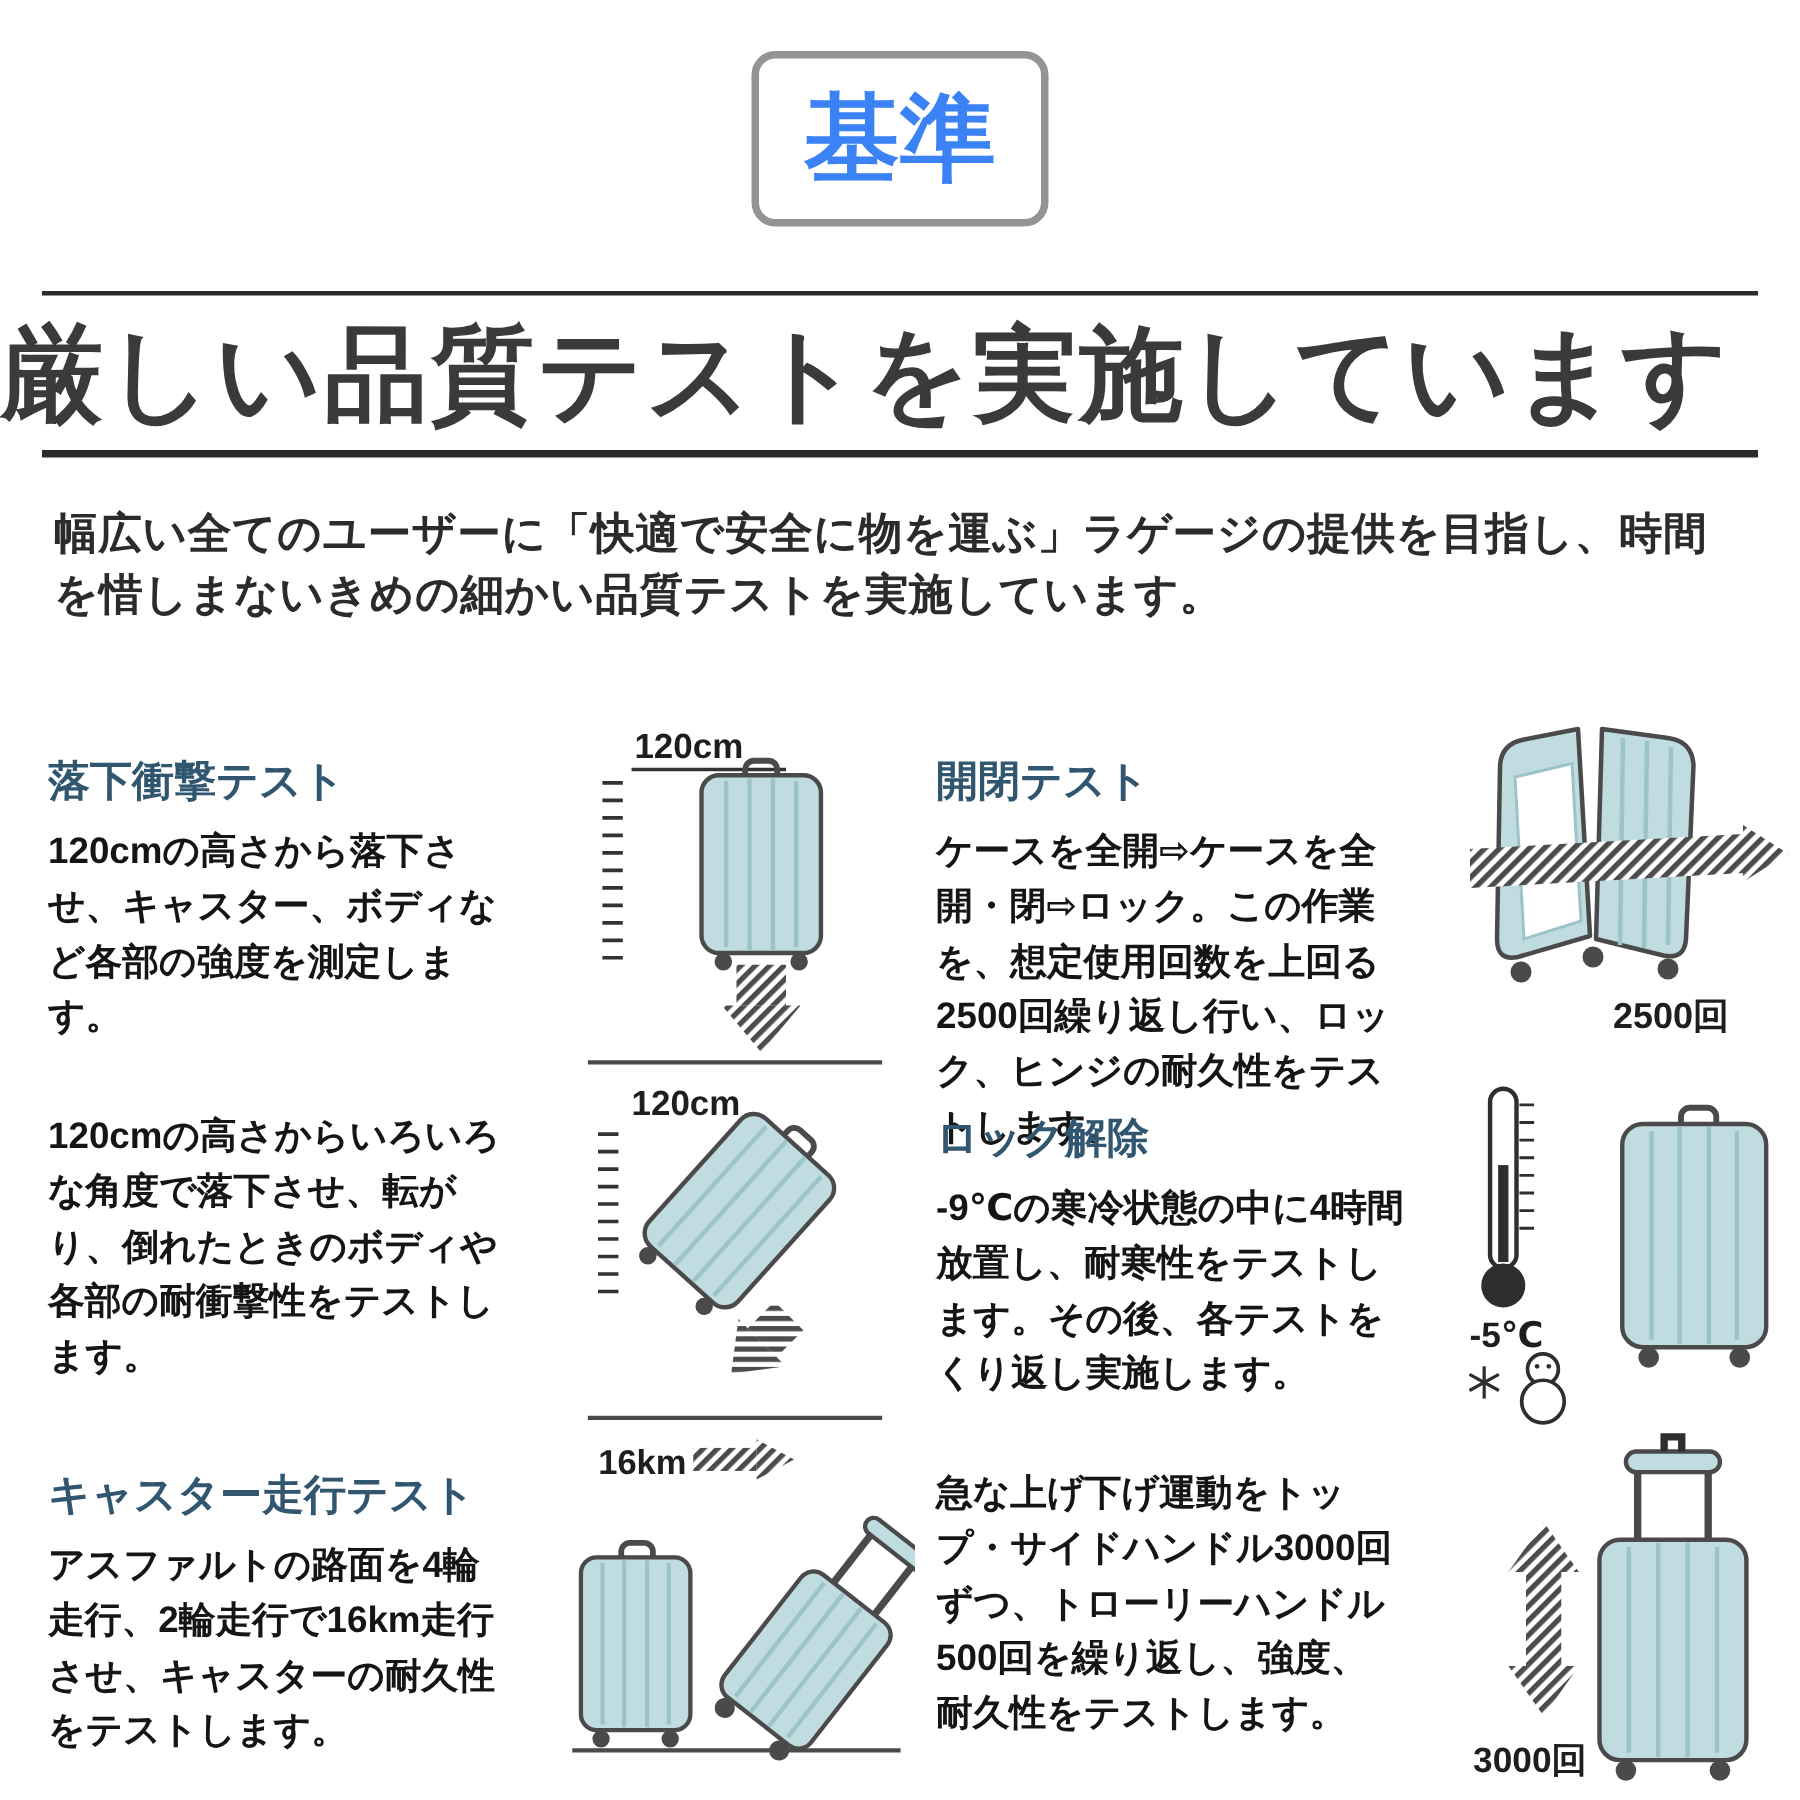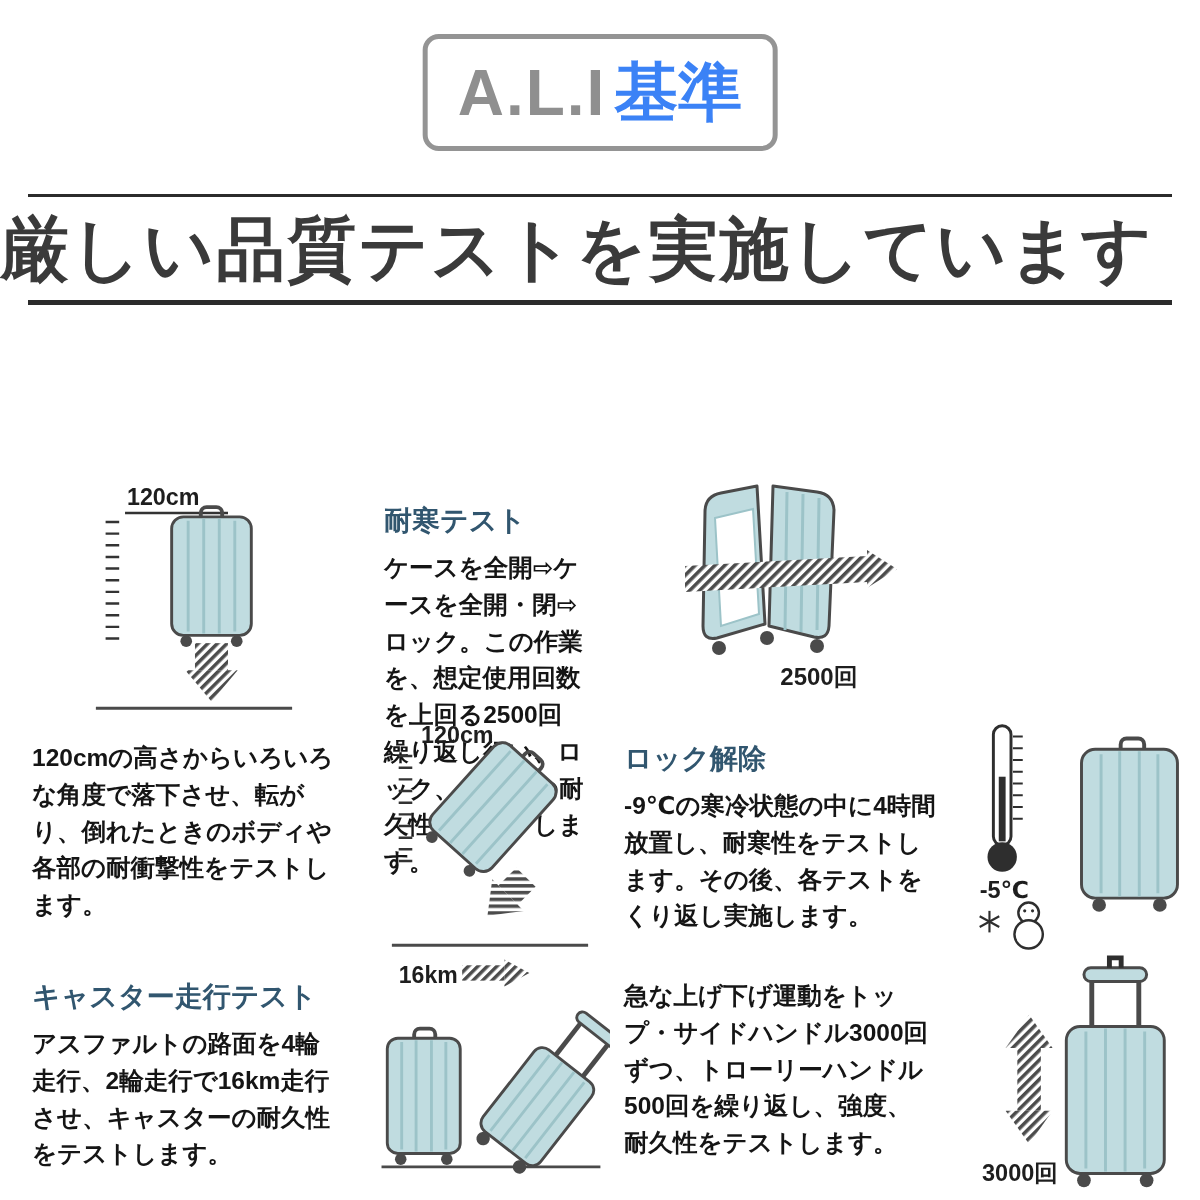--- a/index.html
+++ b/index.html
@@ -36,33 +36,37 @@
   .tillus svg { display:block; }
   .svg-label { font-size:24px; font-weight:bold; fill:#1e1e1e;
                font-family:"Liberation Sans","DejaVu Sans",sans-serif; }
 </style>
 </head>
 <body>
 
 <div class="page">
 
   <div class="badge">
-    <span class="badge-logo">A.L.I</span>
     <span class="badge-suffix">基準</span>
   </div>
 
   <div class="rule rule-top"></div>
   <h1 class="heading">厳しい品質テストを実施しています</h1>
   <div class="rule rule-bottom"></div>
 
+  <p class="intro">幅広い全てのユーザーに「快適で安全に物を運ぶ」ラゲージの提供を目指し、時間を惜しまないきめの細かい品質テストを実施しています。</p>
 
   <div class="tests">
 
     <div class="trow">
 
+      <div class="ttext">
+        <h3>落下衝撃テスト</h3>
+        <p>120cmの高さから落下させ、キャスター、ボディなど各部の強度を測定します。</p>
+      </div>
 
       <div class="tillus">
         <svg width="230" height="238" viewBox="0 0 230 245">
           <defs>
             <pattern id="hp1" patternUnits="userSpaceOnUse" width="7" height="7" patternTransform="rotate(45)">
               <rect width="7" height="7" fill="#fff"></rect>
                 <rect width="3.6" height="7" fill="#4c4c4c"></rect>
             </pattern>
           </defs>
           <text x="46" y="28" class="svg-label">120cm</text>
@@ -75,21 +79,21 @@
             <circle cx="15" cy="138" r="6" fill="#4a4a4a"></circle>
             <circle cx="67" cy="138" r="6" fill="#4a4a4a"></circle>
           </g>
           <rect x="116" y="170" width="34" height="28" fill="url(#hp1)"></rect>
           <polygon points="106,198 160,198 133,230" fill="url(#hp1)"></polygon>
           <line x1="14" y1="237" x2="216" y2="237" stroke="#4a4a4a" stroke-width="3"></line>
         </svg>
       </div>
 
       <div class="ttext">
-        <h3>耐寒テスト</h3>
+        <h3>開閉テスト</h3>
         <p>ケースを全開⇨ケースを全開・閉⇨ロック。この作業を、想定使用回数を上回る2500回繰り返し行い、ロック、ヒンジの耐久性をテストします。</p>
       </div>
 
       <div class="tillus">
         <svg width="230" height="215" viewBox="0 0 230 215">
           <defs>
             <pattern id="hp2" patternUnits="userSpaceOnUse" width="7" height="7" patternTransform="rotate(45)">
               <rect width="7" height="7" fill="#fff"></rect>
                 <rect width="3.6" height="7" fill="#4c4c4c"></rect>
             </pattern>

